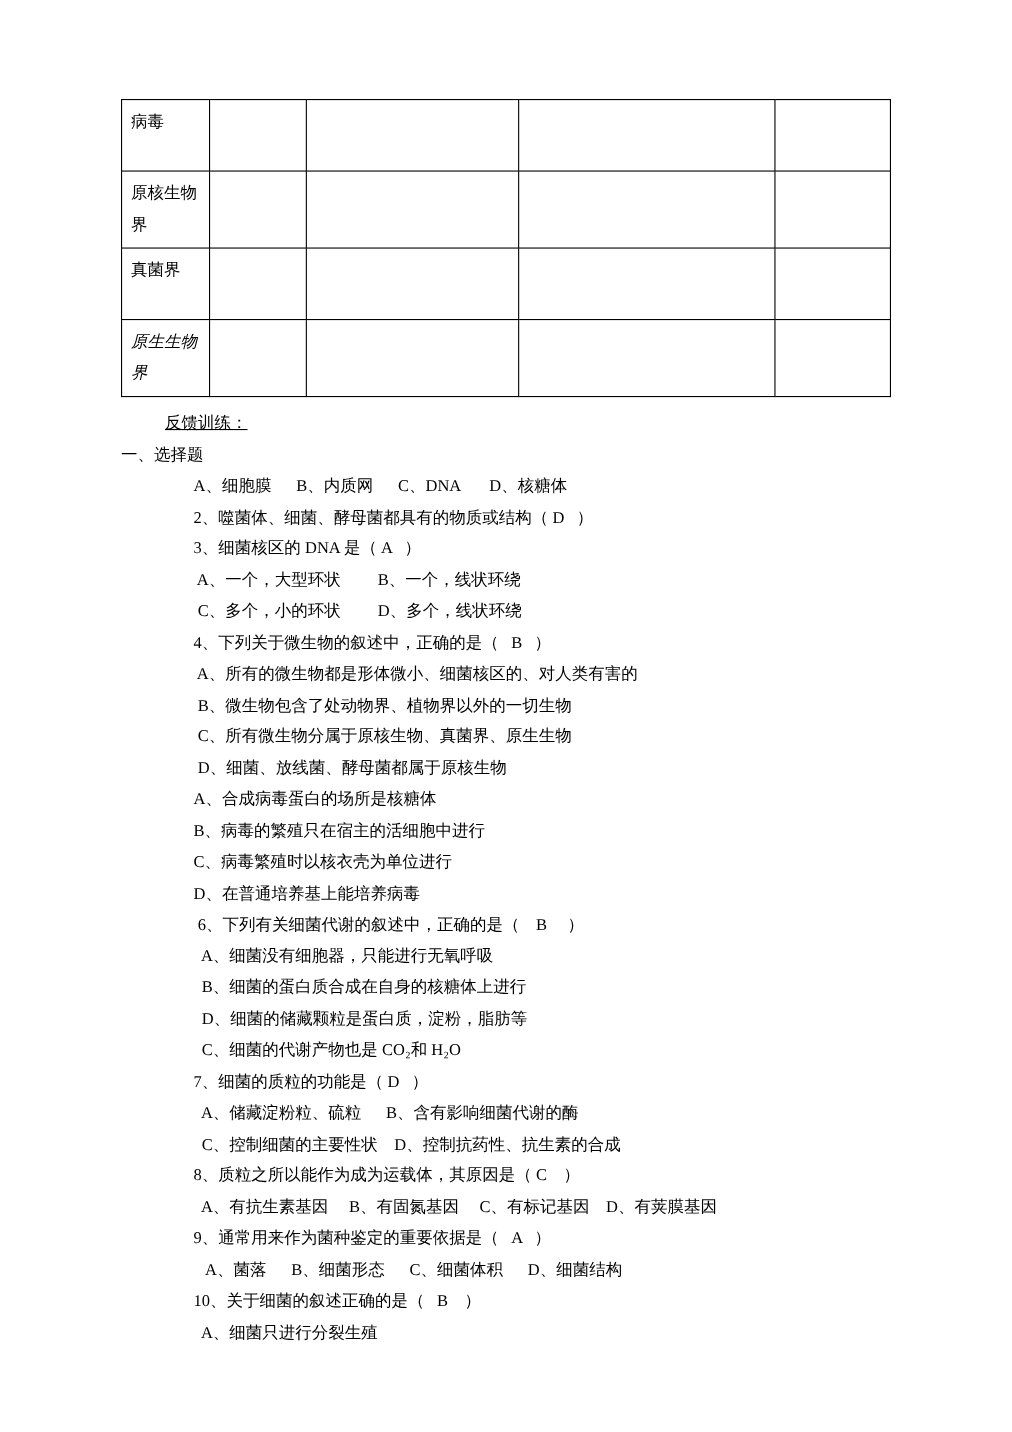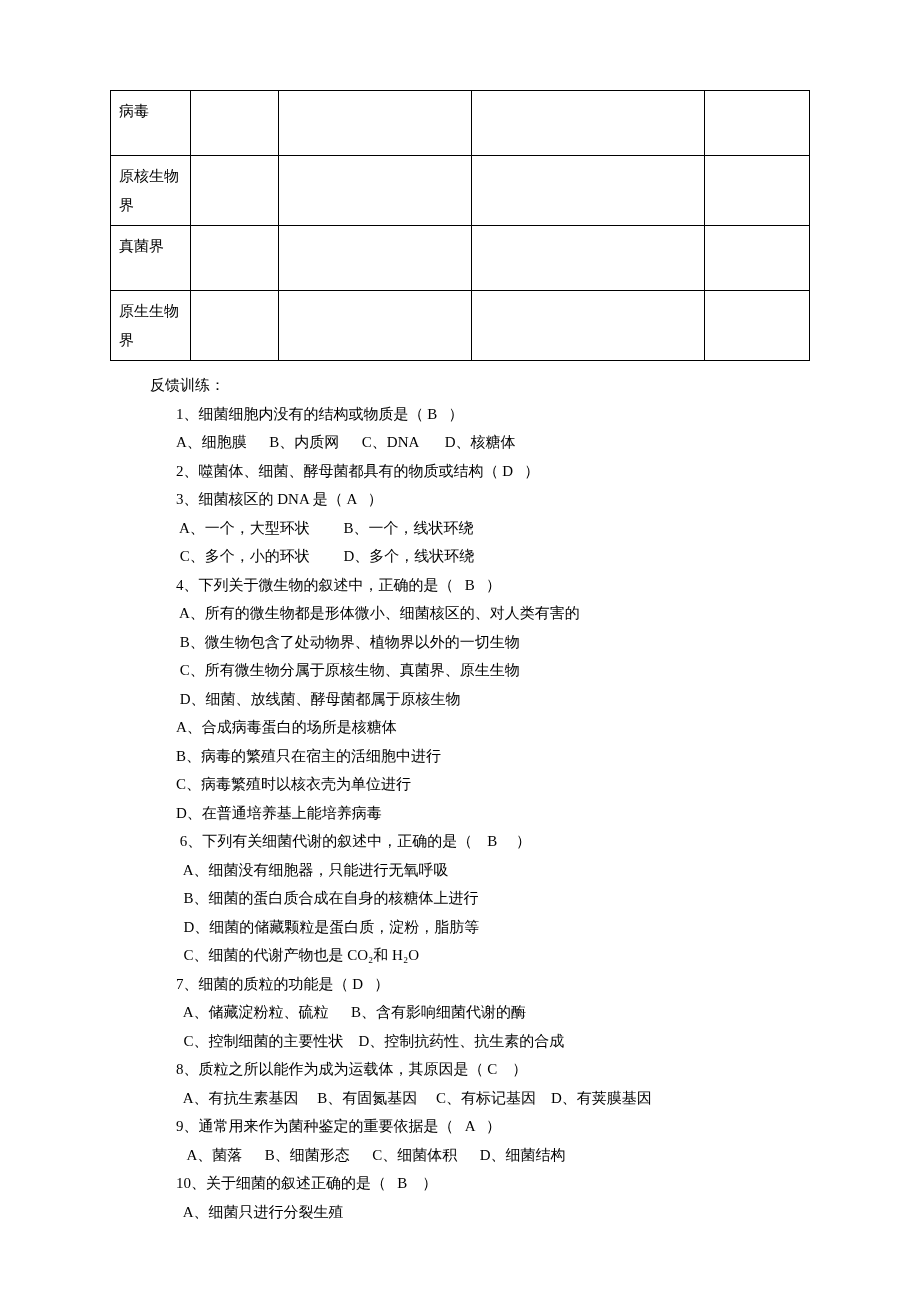--- a/index.html
+++ b/index.html
@@ -29,23 +29,23 @@
     padding: 6px 8px;
     vertical-align: top;
     font-size: 15px;
   }
   .c1 { width: 70px; }
   .c2 { width: 80px; }
   .c3 { width: 200px; }
   .c4 { width: 245px; }
   .c5 { width: 100px; }
   .tall { height: 52px; }
-  .short { height: 32px; }
+  .short { height: 32px; font-style: italic; }
 
-  .indent1 { padding-left: 40px; }
+  .indent1 { padding-left: 40px; text-decoration: underline; }
   .indent2 { padding-left: 66px; }
 
   .line { white-space: pre; }
 </style>
 </head>
 <body>
 
 <div class="page">
 
   <table class="tbl">
@@ -75,23 +75,23 @@
           <td class="c1 short">原生生物界</td>
           <td class="c2 short"></td>
           <td class="c3 short"></td>
           <td class="c4 short"></td>
           <td class="c5 short"></td>
         </tr>
       </tbody>
   </table>
 
   <div class="indent1">反馈训练：</div>
+  <div>一、选择题</div>
 
   <div id="questions-container">
-      <div class="indent2 line">1、细菌细胞内没有的结构或物质是（ B   ）</div>
       <div class="indent2 line">A、细胞膜      B、内质网      C、DNA       D、核糖体</div>
       <div class="indent2 line">2、噬菌体、细菌、酵母菌都具有的物质或结构（ D   ）</div>
       <div class="indent2 line">3、细菌核区的 DNA 是（ A   ）</div>
       <div class="indent2 line"> A、一个，大型环状         B、一个，线状环绕</div>
       <div class="indent2 line"> C、多个，小的环状         D、多个，线状环绕</div>
       <div class="indent2 line">4、下列关于微生物的叙述中，正确的是（   B   ）</div>
       <div class="indent2 line"> A、所有的微生物都是形体微小、细菌核区的、对人类有害的</div>
       <div class="indent2 line"> B、微生物包含了处动物界、植物界以外的一切生物</div>
       <div class="indent2 line"> C、所有微生物分属于原核生物、真菌界、原生生物</div>
       <div class="indent2 line"> D、细菌、放线菌、酵母菌都属于原核生物</div>

